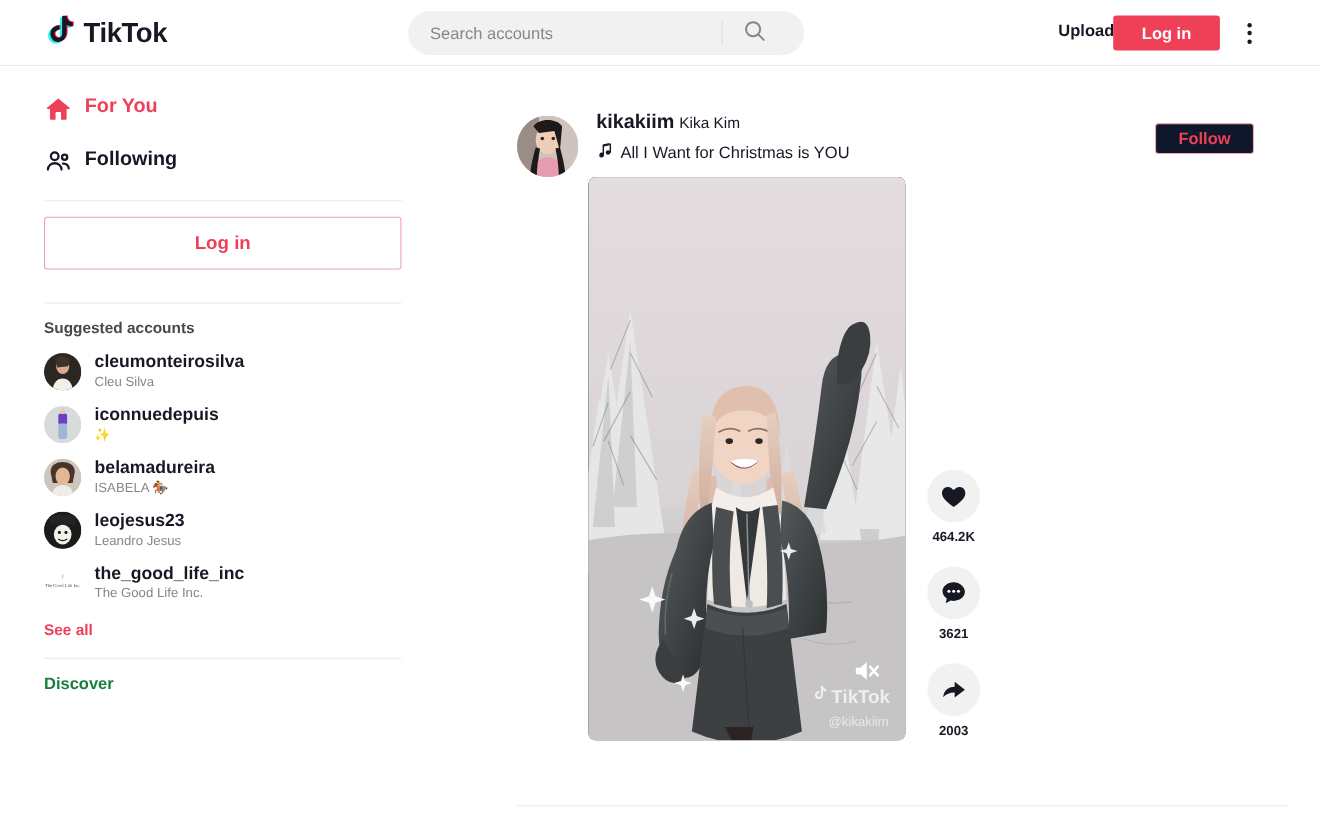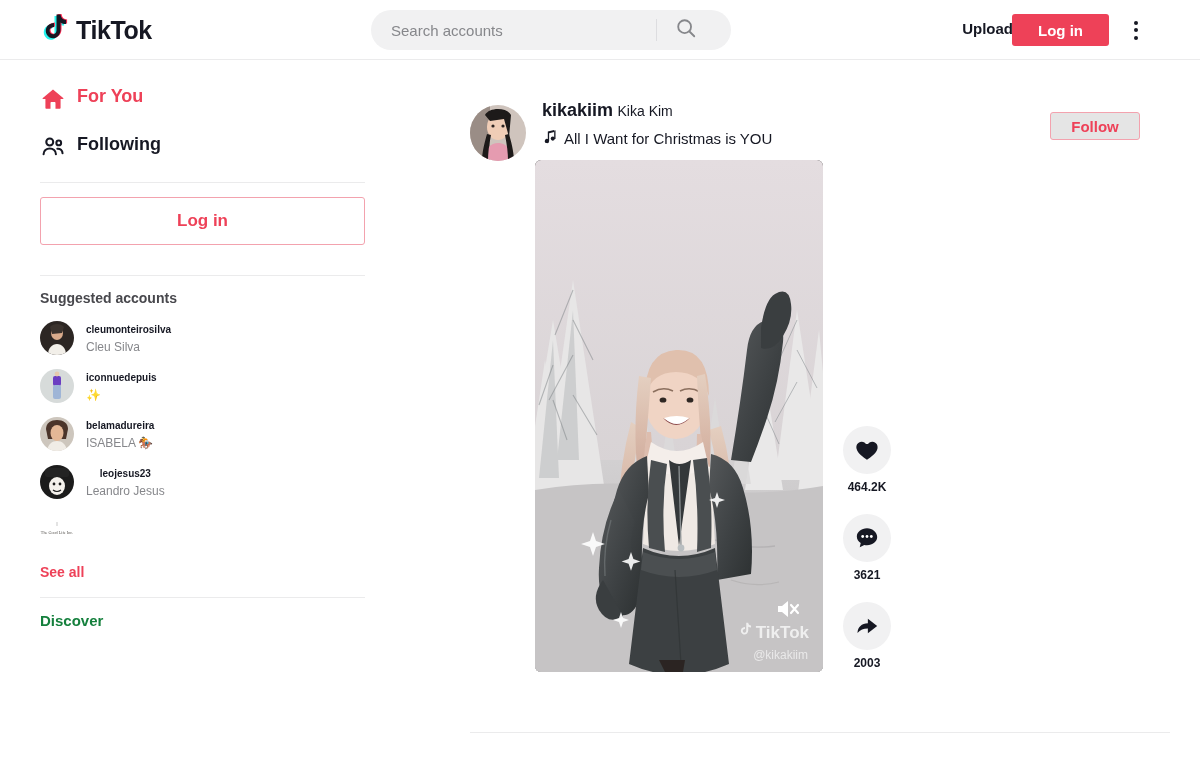--- a/index.html
+++ b/index.html
@@ -110,21 +110,21 @@
 
   .acct-row {
     display: flex; align-items: center; gap: 12px;
     height: 48px; cursor: pointer;
   }
   .acct-avatar {
     width: 34px; height: 34px; border-radius: 50%;
     flex: 0 0 34px; overflow: hidden; position: relative;
   }
   .acct-info { display: flex; flex-direction: column; justify-content: center; }
-  .acct-name { font-size: 10px; font-weight: bold; color: #161823; line-height: 18px; text-align: center; }
+  .acct-name { font-size: 16px; font-weight: bold; color: #161823; line-height: 18px; text-align: center; }
   .acct-sub { font-size: 12px; color: #86878b; line-height: 17px; }
 
   .see-all {
     font-size: 14px; font-weight: bold; color: #ee4158;
     margin-top: 10px; cursor: pointer; display: inline-block;
   }
   .discover-title { font-size: 15px; font-weight: bold; color: #15803d; }
 
   
   .feed {
@@ -141,21 +141,21 @@
   .post-user { font-size: 18px; font-weight: bold; color: #161823; }
   .post-nick { font-size: 14px; color: #161823; font-weight: normal; }
   .post-caption { font-size: 16px; color: #161823; margin-top: 4px; }
   .post-music {
     font-size: 15px; color: #161823; margin-top: 8px;
     display: flex; align-items: center; gap: 7px;
   }
   .follow-btn {
     position: absolute; right: 30px; top: 52px;
     width: 90px; height: 28px;
-    background: #e5e5e5; color: #ee4158;
+    background: #0f172a; color: #ee4158;
     border: 1px solid #f3a2ae; border-radius: 3px;
     font-family: "Liberation Sans", sans-serif;
     font-size: 15px; font-weight: bold; cursor: pointer;
   }
 
   .video-row { margin-left: 65px; margin-top: 12px; display: flex; align-items: flex-end; gap: 20px; }
   .video-box {
     position: relative;
     width: 288px; height: 512px;
     border-radius: 6px; overflow: hidden;
@@ -324,20 +324,24 @@
     </div>
   </div>
 
   <div class="acct-row">
     <div class="acct-avatar">
       <svg width="34" height="34" viewBox="0 0 34 34">
         <rect width="34" height="34" fill="#ffffff"></rect>
         <path d="M17 9v4" stroke="#b9b9b9" stroke-width="0.8"></path>
         <text x="17" y="21" font-size="4.2" text-anchor="middle" fill="#55524e" font-family="Liberation Serif, serif">The Good Life Inc.</text>
       </svg>
+    </div>
+    <div class="acct-info">
+      <span class="acct-name">the_good_life_inc</span>
+      <span class="acct-sub">The Good Life Inc.</span>
     </div>
   </div>
 
   <span class="see-all">See all</span>
 
   <div class="divider" style="margin-top:16px;"></div>
 
   <div class="discover-title">Discover</div>
 </div>
 

